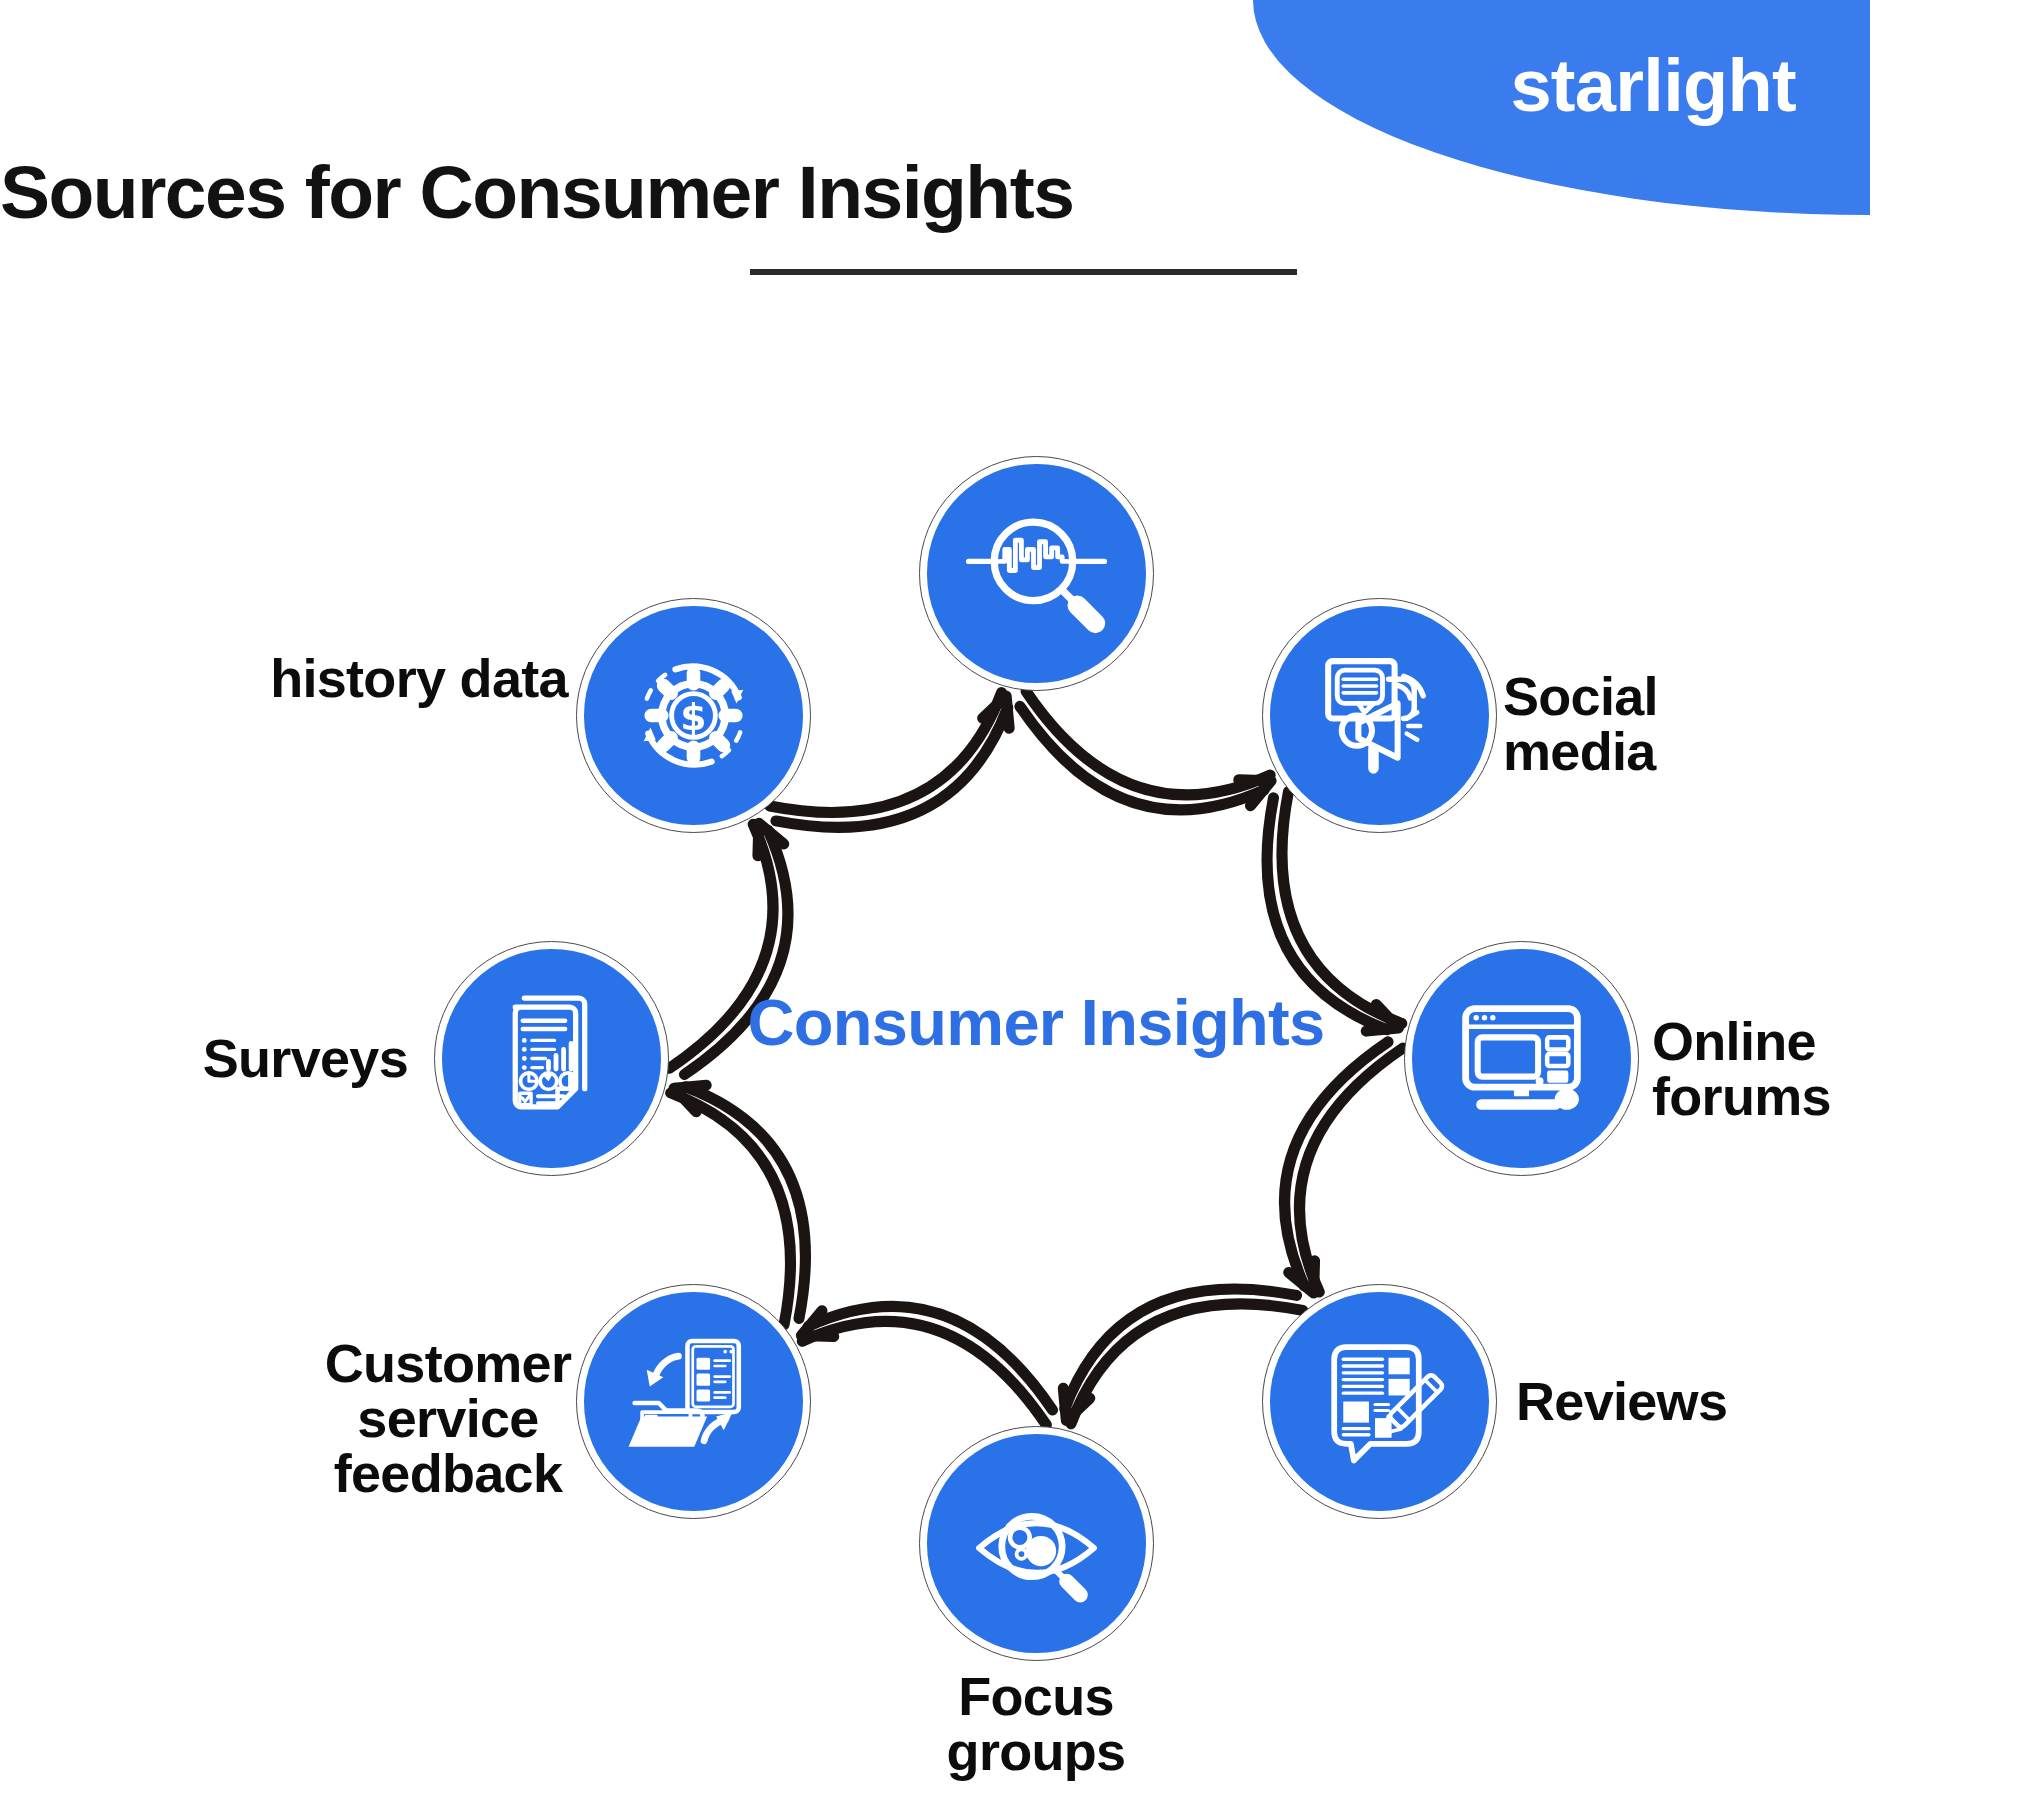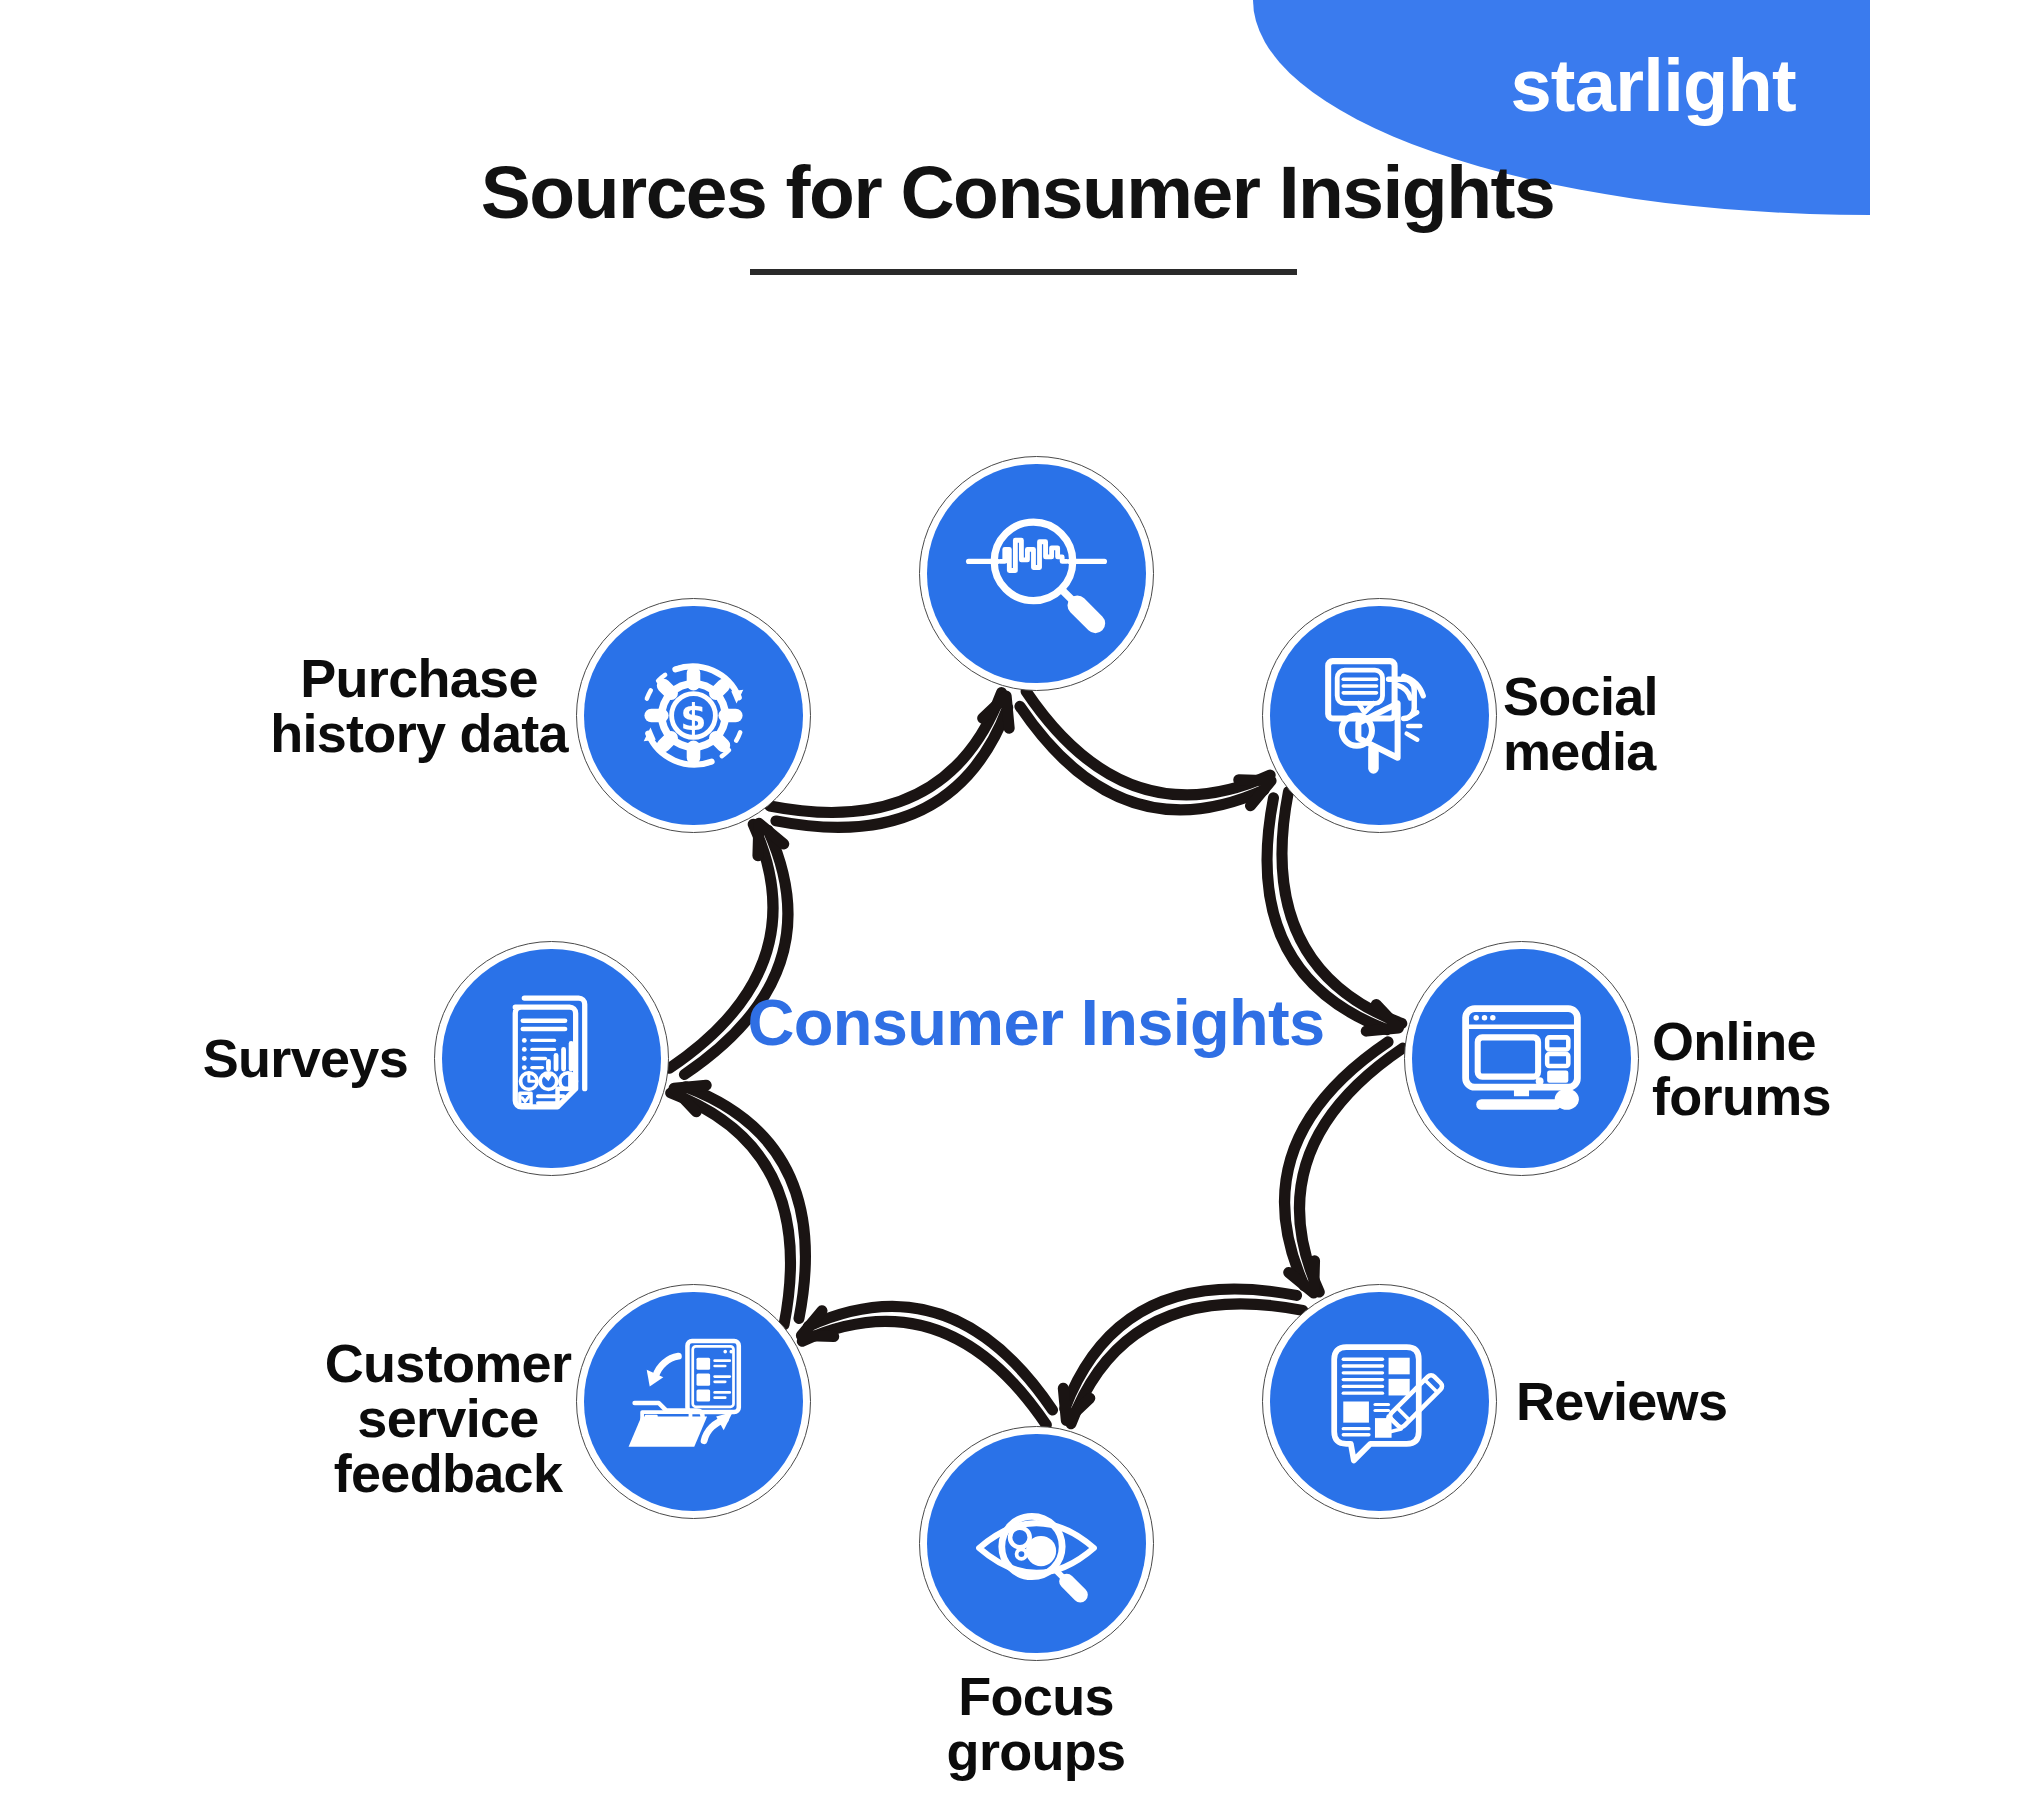--- a/index.html
+++ b/index.html
@@ -18,21 +18,21 @@
   .blob{
     position:absolute;top:0;right:0;width:617px;height:215px;
     background:var(--blob);
     border-bottom-left-radius:100% 100%;
   }
   .brand{
     position:absolute;top:49px;right:74px;
     font-size:74px;font-weight:700;color:#ffffff;letter-spacing:-0.7px;line-height:1;
   }
   .title{
-    position:absolute;left:0;top:151px;width:2035px;margin:0;text-align:center;
+    position:absolute;left:0;top:151px;width:2035px;margin:0;text-align:left;
     font-size:75px;font-weight:700;color:#121212;letter-spacing:-1.5px;line-height:1.1;
   }
   .title-underline{
     position:absolute;left:750px;top:269px;width:547px;height:5.9px;background:#2A2A2A;
   }
   .center-label{
     position:absolute;left:742px;top:986px;width:588px;text-align:center;
     font-size:65px;line-height:74px;font-weight:700;color:var(--center-blue);letter-spacing:-0.7px;
   }
   .node{
@@ -315,18 +315,17 @@
     <span>Customer</span>
     <span>service</span>
     <span>feedback</span>
   </div>
 
   <div class="node-label ta-r" style="left:114px;top:1031px;width:294px;">
     <span>Surveys</span>
   </div>
 
   <div class="node-label ta-c" style="left:125px;top:651px;width:588px;">
-    <span>Purchase</span>
     <span>history data</span>
   </div>
 
 </div>
 
 
 </body></html>

